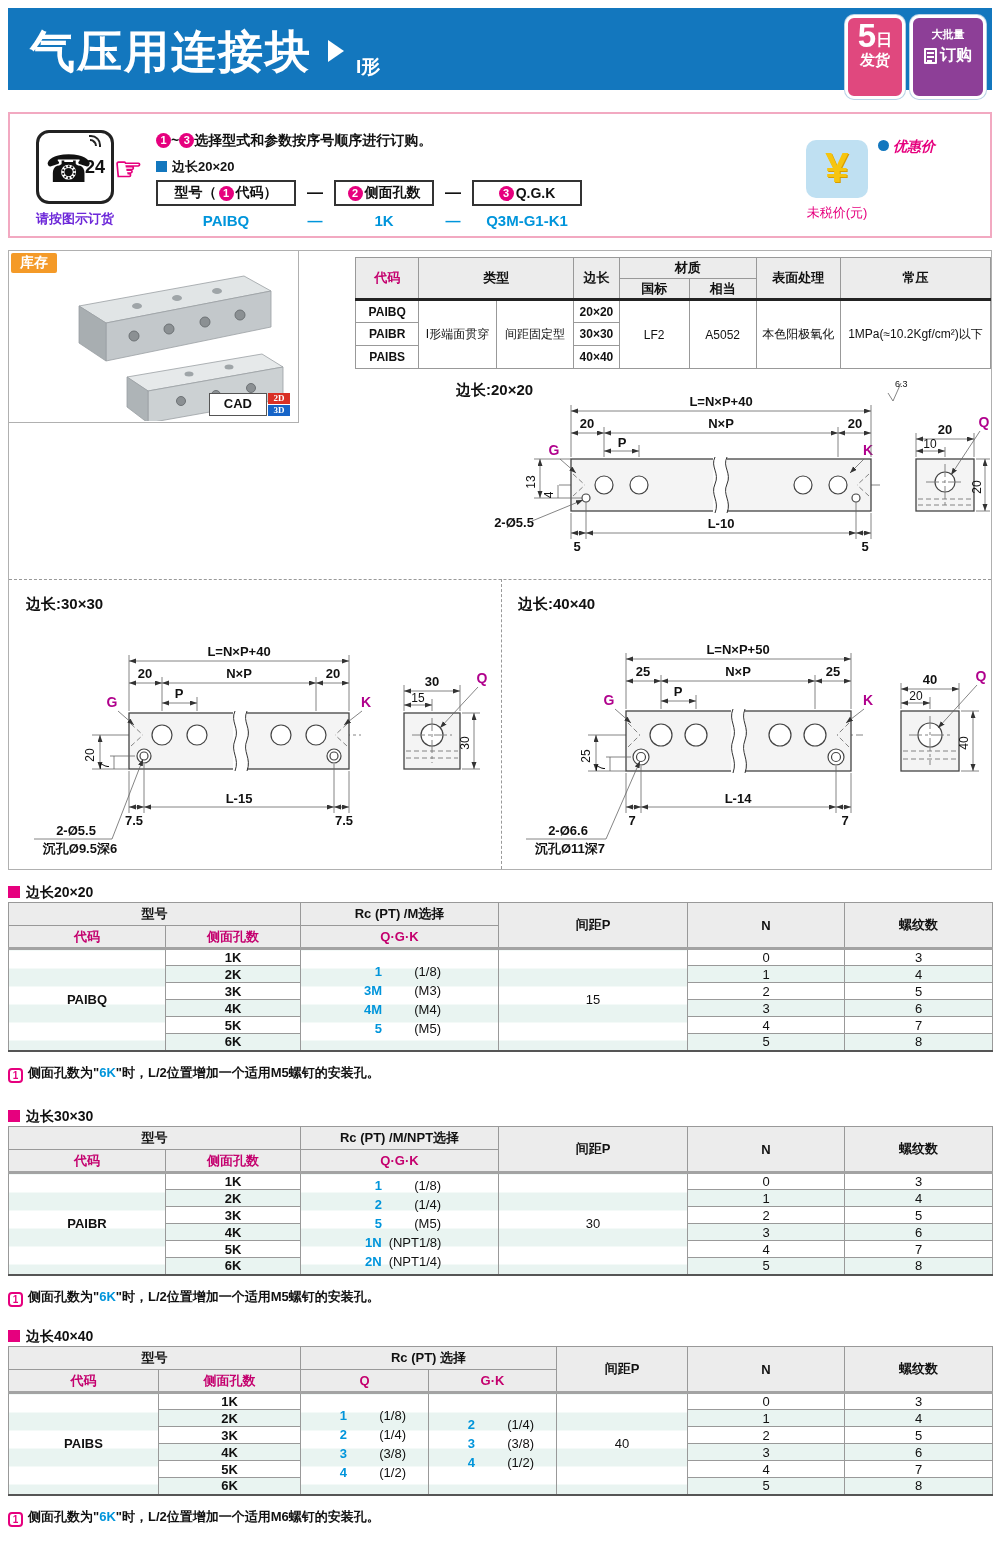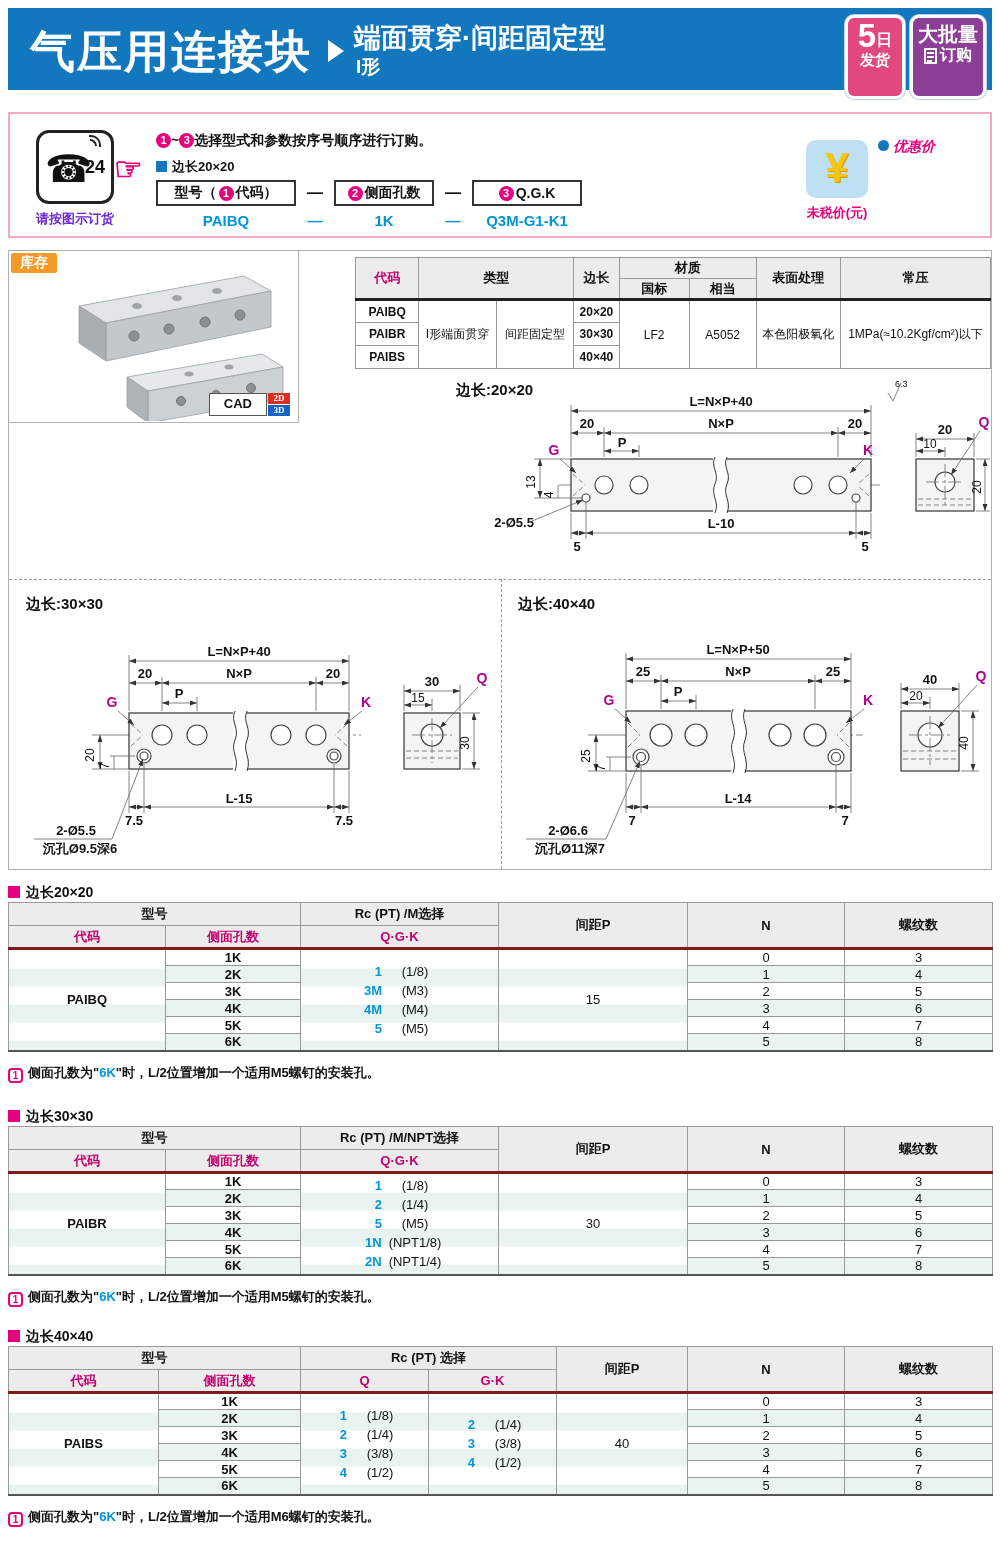--- a/index.html
+++ b/index.html
@@ -15,21 +15,21 @@
   .hsub { left:346px; top:12px; font-size:27px; font-weight:bold; white-space:nowrap; }
   .hsub2 { left:348px; top:46px; font-size:19px; font-weight:bold; }
   .badges { right:6px; top:7px; display:flex; gap:5px; }
   .badge { height:84px; border:3px solid #fff; border-radius:9px; color:#fff; text-align:center;
            font-weight:bold; padding:3px 5px; box-shadow:0 0 0 1px #b9d2e6; }
   .badge.pink { background:#e0487e; width:60px; }
   .badge.purple { background:#8d3f97; width:76px; }
   .b5 { font-size:33px; line-height:30px; vertical-align:-2px; }
   .bday { font-size:16px; }
   .bship { display:block; font-size:15px; line-height:18px; }
-  .bl1 { display:block; font-size:20px; line-height:22px; margin-top:2px; }
+  .bl1 { display:block; font-size:11px; line-height:22px; margin-top:2px; }
   .bl2 { display:flex; align-items:center; justify-content:center; gap:3px; font-size:16px; }
   .doc-icon { display:inline-block; width:13px; height:16px; border:2px solid #fff; border-radius:1px; position:relative; }
   .doc-icon i { position:absolute; left:1px; right:1px; height:2px; background:#fff; }
   .doc-icon i:nth-child(1){ top:2px; } .doc-icon i:nth-child(2){ top:6px; } .doc-icon i:nth-child(3){ top:10px; width:5px; }
 
   
   .order { left:8px; top:112px; width:984px; height:126px; border:2px solid #f2a9c1; background:#fff; }
   .phonebox { left:26px; top:16px; width:78px; height:74px; border:3px solid #222; border-radius:13px; }
   .phone-glyph { left:6px; top:16px; font-size:38px; color:#111; line-height:40px; }
   .phone-num { left:46px; top:24px; font-size:18px; font-weight:bold; color:#111; }
@@ -44,21 +44,21 @@
   .bluesq { display:inline-block; width:11px; height:11px; background:#1377be; margin-right:5px; vertical-align:-1px; }
   .ordgrid { left:146px; top:66px; display:grid; grid-template-columns:140px 38px 100px 38px 110px; }
   .obox { height:26px; border:2px solid #333; font-size:14px; font-weight:bold; color:#111;
           display:flex; align-items:center; justify-content:center; gap:2px; }
   .odash { text-align:center; font-size:16px; font-weight:bold; line-height:26px; color:#111; }
   .oex { margin-top:6px; text-align:center; font-size:15px; font-weight:bold; color:#0095db; line-height:18px; }
 
   .yenbox { left:796px; top:26px; width:62px; height:58px; background:#bfe0f2; border-radius:10px;
             text-align:center; font-size:42px; font-weight:bold; color:#f6c50f; line-height:56px;
             text-shadow:1px 1px 0 #d89c00; }
-  .taxlab { left:782px; top:90px; width:90px; text-align:center; font-size:13px; font-weight:bold; color:#e6007e; }
+  .taxlab { left:782px; top:90px; width:90px; text-align:center; font-size:13px; font-weight:normal; color:#e6007e; }
   .deal { left:868px; top:24px; font-size:14px; font-weight:bold; font-style:italic; color:#e6007e; }
   .dealdot { display:inline-block; width:11px; height:11px; border-radius:50%; background:#1377be; margin-right:4px; }
   table.price { left:866px; top:44px; border-collapse:collapse; }
   table.price td { border:1px solid #666; font-size:12px; font-weight:bold; color:#111;
                    padding:1px 4px; text-align:center; height:17px; }
 
   
   .main { left:8px; top:250px; width:984px; height:620px; border:1px solid #b0b0b0; background:#fff; }
   .photo { left:0; top:0; width:290px; height:172px; border-right:1px solid #b0b0b0; border-bottom:1px solid #b0b0b0; }
   .stock { left:2px; top:2px; background:#f49a28; color:#fff; font-size:14px; font-weight:bold;
@@ -91,44 +91,43 @@
   .ctr { stroke:#777; stroke-width:0.9; fill:none; stroke-dasharray:13 3 3 3; }
   .hid { stroke:#777; stroke-width:0.9; fill:none; stroke-dasharray:5 3; }
   .part { fill:#f4f4f4; stroke:#444; stroke-width:1.3; }
   .hole { fill:#fff; stroke:#444; stroke-width:1.2; }
 
   
   .seclab { font-size:14px; font-weight:bold; color:#111; }
   .pinksq { display:inline-block; width:12px; height:12px; background:#e6007e; margin-right:6px; vertical-align:-1px; }
   table.sel { border-collapse:collapse; table-layout:fixed; border:1px solid #777; border-bottom:2px solid #555; }
   table.sel th { background:#ececec; font-size:13px; font-weight:bold; color:#111; border:1px solid #999; height:23px; }
-  table.sel thead { border-bottom:3px solid #7f1d1d; }
+  table.sel thead { border-bottom:3px solid #a3a3a3; }
   table.sel td { font-size:13px; color:#111; border:1px solid #999; height:17px; text-align:center; padding:0; }
   table.sel tbody tr:nth-child(even) td { background:#e9f4f1; }
   td.mg { background:repeating-linear-gradient(to bottom,#ffffff 0 18px,#e9f4f1 18px 36px) !important; }
   .holecode { color:#0095db; font-weight:bold; font-size:13px; }
   .modelcode { color:#0095db; font-weight:bold; font-size:15px; }
   .rc-list { display:flex; flex-direction:column; justify-content:center; height:100%; }
   .rc-line { display:flex; justify-content:center; gap:7px; line-height:19px; }
   .rc-line .c { color:#0095db; font-weight:bold; min-width:24px; text-align:right; }
-  .rc-line .s { min-width:52px; text-align:center; }
+  .rc-line .s { min-width:52px; text-align:right; }
   .note { font-size:13px; font-weight:bold; color:#111; }
   .nicon { display:inline-block; width:15px; height:15px; border:2px solid #e6007e; border-radius:4px; color:#e6007e;
            font-size:10px; font-weight:bold; line-height:11px; text-align:center; margin-right:5px; vertical-align:-2px; }
   .nblue { color:#0095db; }
 </style>
 </head>
 <body>
 
 <div class="page">
 
   <div class="abs hband">
     <div class="abs htitle">气压用连接块</div>
     <div class="abs harrow"></div>
-    <div class="abs hsub">端面贯穿·间距固定型</div>
     <div class="abs hsub2">I形</div>
     <div class="abs badges">
       <div class="badge pink">
         <span class="b5">5</span><span class="bday">日</span>
         <span class="bship">发货</span>
       </div>
       <div class="badge purple">
         <span class="bl1">大批量</span>
         <span class="bl2">
             <span class="doc-icon">

